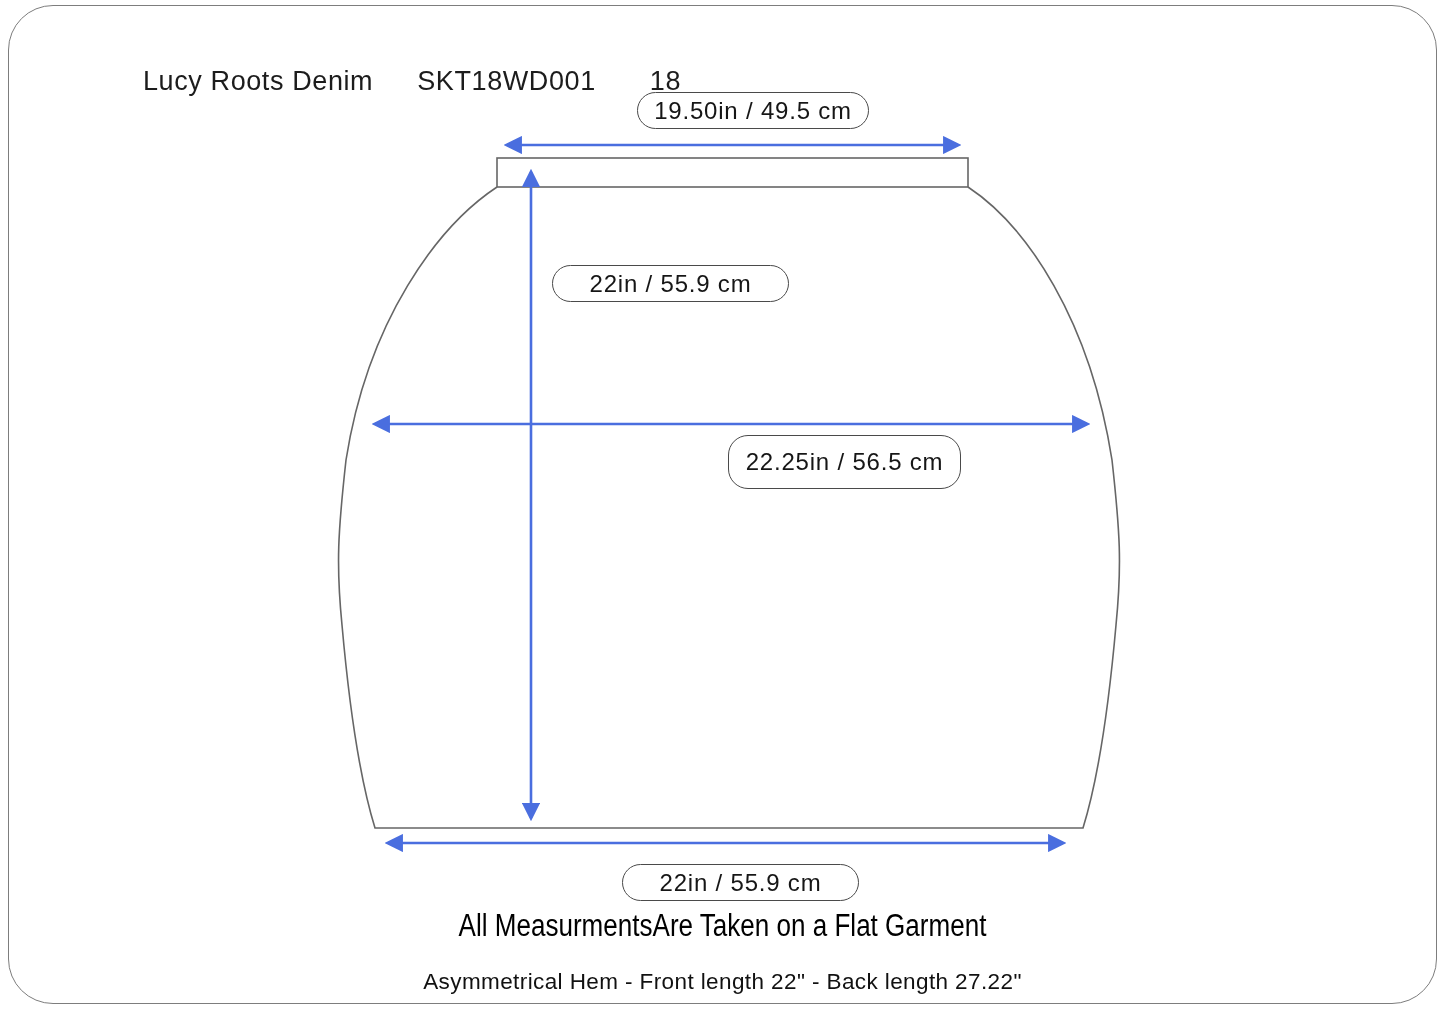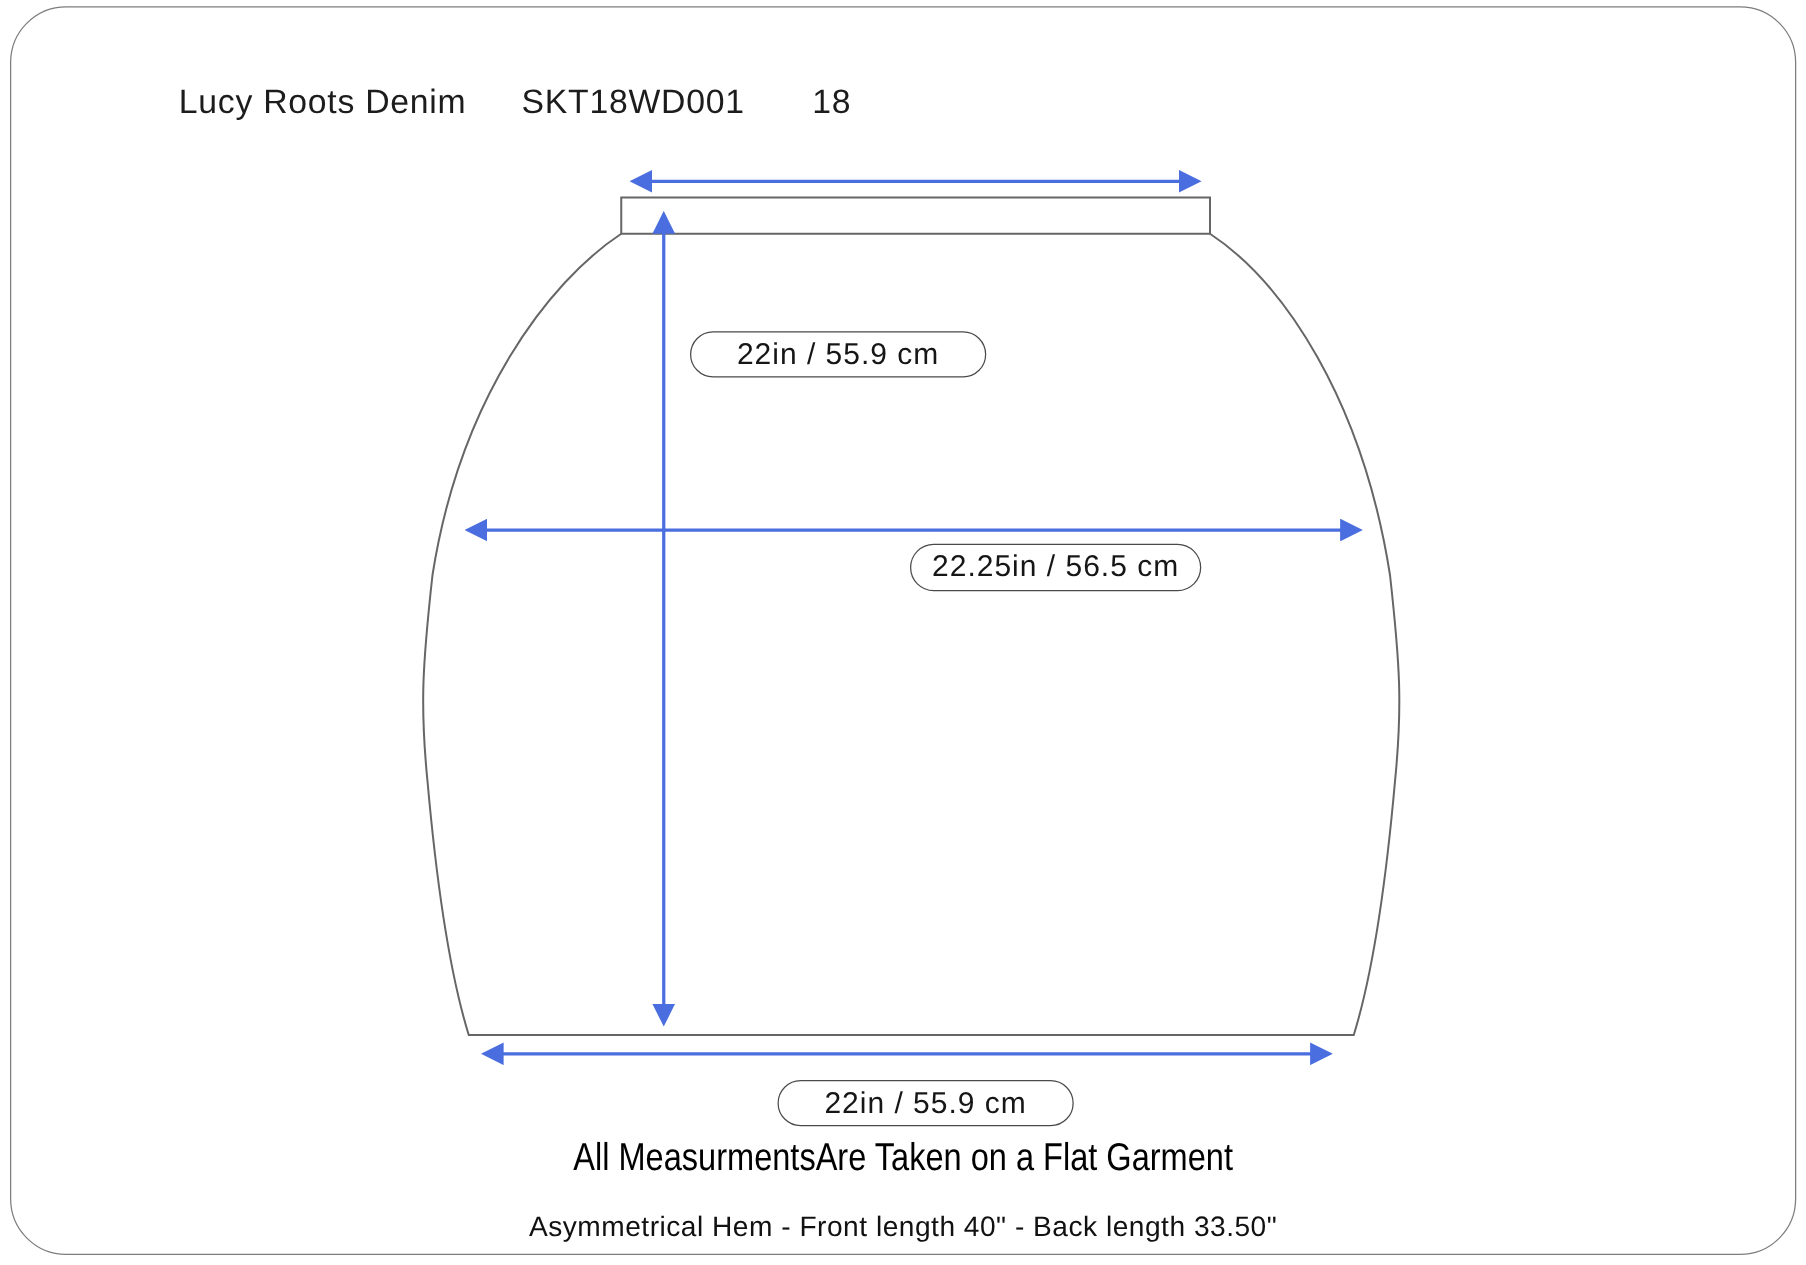--- a/index.html
+++ b/index.html
@@ -57,21 +57,21 @@
     font-size: 24px;
     letter-spacing: 0.8px;
     color: #161616;
     display: flex;
     align-items: center;
     justify-content: center;
     white-space: nowrap;
   }
   .pill-waist  { left: 637px; top: 92px;  width: 232px; height: 37px; }
   .pill-length { left: 552px; top: 265px; width: 237px; height: 37px; }
-  .pill-hip    { left: 728px; top: 435px; width: 233px; height: 38px; }
+  .pill-hip    { left: 728px; top: 435px; width: 233px; height: 54px; }
   .pill-hem    { left: 622px; top: 864px; width: 237px; height: 37px; }
   .note-flat {
     position: absolute;
     left: 0;
     right: 0;
     top: 908px;
     text-align: center;
     font-size: 31px;
     color: #000000;
     transform: scaleX(0.84);
@@ -123,30 +123,33 @@
 
     <line x1="507" y1="145" x2="958" y2="145" stroke="#4a6edf" stroke-width="2.6" marker-start="url(#ah)" marker-end="url(#ah)"></line>
 
     <line x1="531" y1="172" x2="531" y2="818" stroke="#4a6edf" stroke-width="2.6" marker-start="url(#ah)" marker-end="url(#ah)"></line>
 
     <line x1="375" y1="424" x2="1087" y2="424" stroke="#4a6edf" stroke-width="2.6" marker-start="url(#ah)" marker-end="url(#ah)"></line>
 
     <line x1="388" y1="843" x2="1063" y2="843" stroke="#4a6edf" stroke-width="2.6" marker-start="url(#ah)" marker-end="url(#ah)"></line>
   </svg>
 
+  <div class="pill pill-waist">
+    <span>19.50in / 49.5 cm</span>
+  </div>
 
   <div class="pill pill-length">
     <span>22in / 55.9 cm</span>
   </div>
 
   <div class="pill pill-hip">
     <span>22.25in / 56.5 cm</span>
   </div>
 
   <div class="pill pill-hem">
     <span>22in / 55.9 cm</span>
   </div>
 
   <div class="note-flat">All MeasurmentsAre Taken on a Flat Garment</div>
 
-  <div class="note-hem">Asymmetrical Hem - Front length 40" - Back length 33.50"</div>
+  <div class="note-hem">Asymmetrical Hem - Front length 22" - Back length 27.22"</div>
 
 </div>
 
 </body></html>

